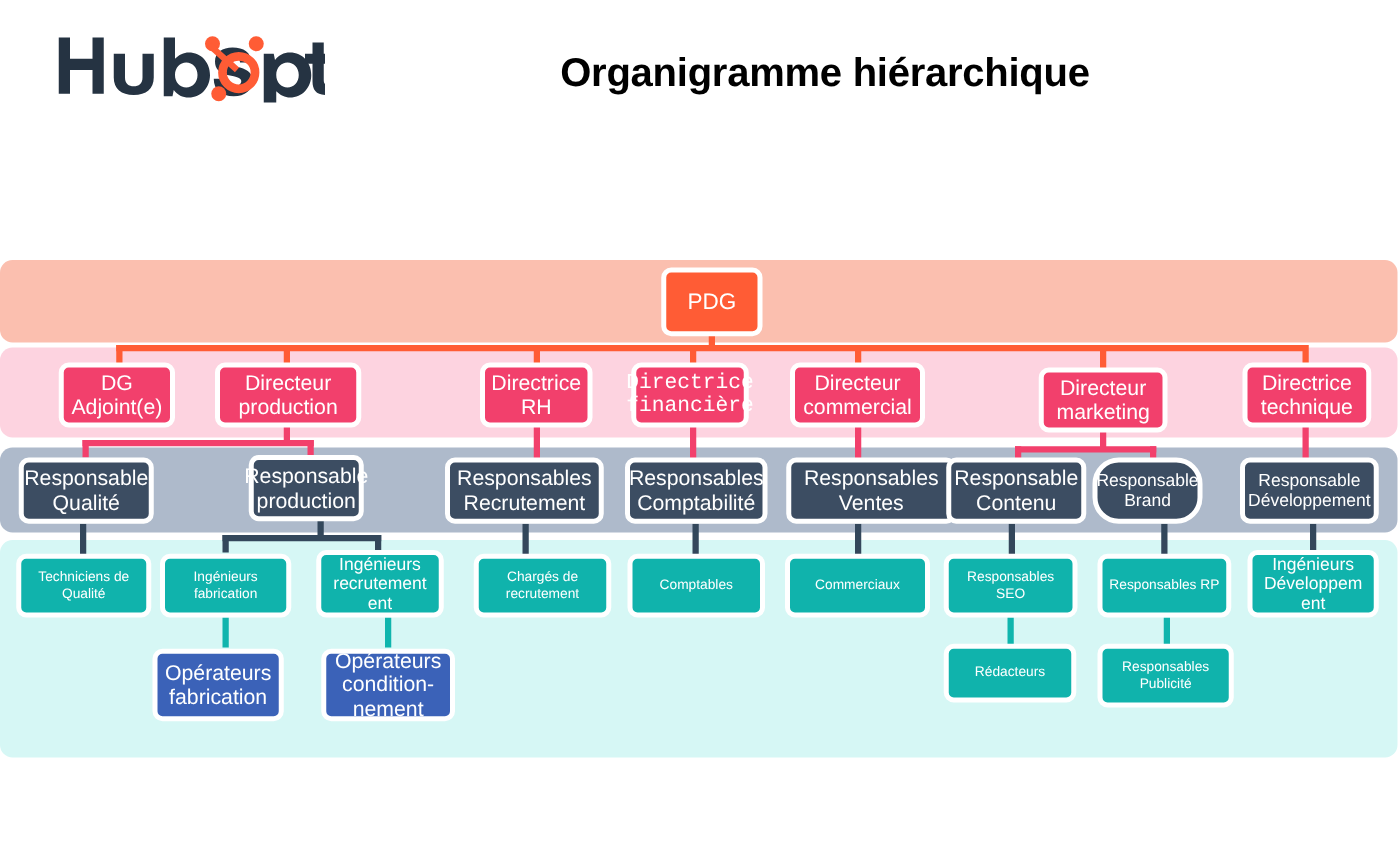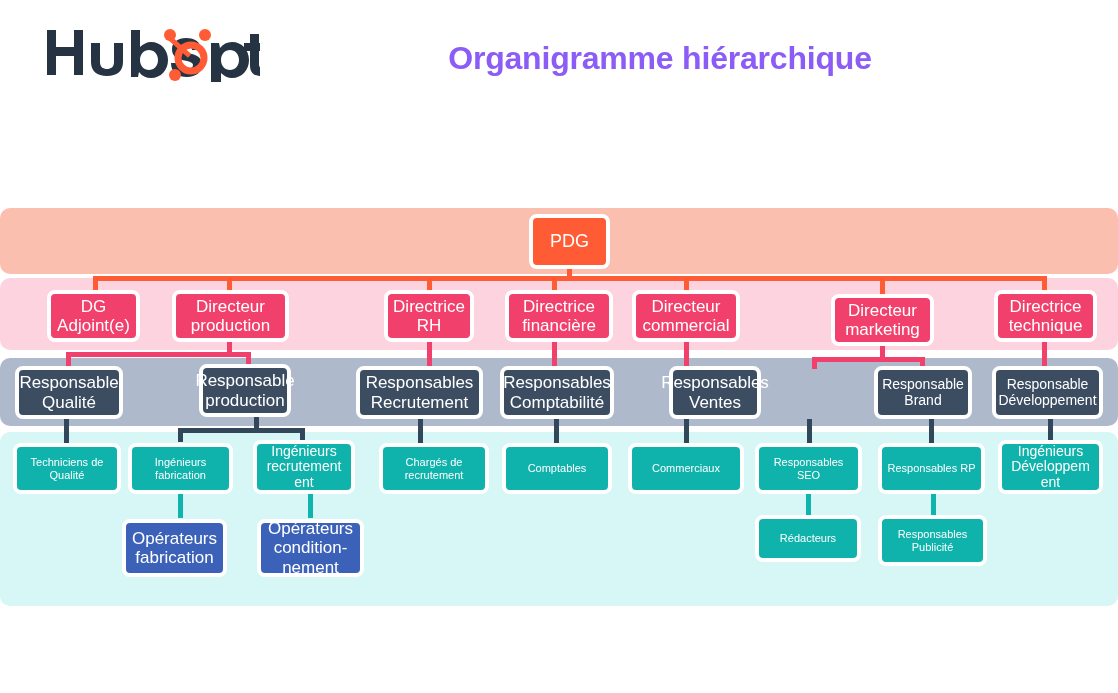--- a/index.html
+++ b/index.html
@@ -11,21 +11,21 @@
     position:relative;
   }
   #root{position:relative;width:1118px;height:693px;}
 
   
   .logo{position:absolute;left:45px;top:22px;width:215px;height:60px;}
   .logo svg{display:block;}
   .page-title{
     position:absolute;left:330px;top:40px;width:660px;
     text-align:center;
-    font-size:32px;font-weight:bold;color:#8b5cf6;
+    font-size:32px;font-weight:bold;color:#000000;
     letter-spacing:-0.2px;
   }
 
   
   .band{position:absolute;left:0;width:1118px;border-radius:10px;}
   .band-salmon{top:208px;height:66px;background:#FBBFAF;}
   .band-pink  {top:278px;height:72px;background:#FDD3E0;}
   .band-gray  {top:358px;height:68px;background:#AEBACB;}
   .band-cyan  {top:432px;height:174px;background:#D6F7F5;}
 
@@ -132,31 +132,32 @@
   <div class="ln ln-teal" style="left:178px;top:494px;width:5px;height:24px;"></div>
   <div class="ln ln-teal" style="left:308px;top:494px;width:5px;height:24px;"></div>
   <div class="ln ln-teal" style="left:806px;top:494px;width:5px;height:24px;"></div>
   <div class="ln ln-teal" style="left:931px;top:494px;width:5px;height:24px;"></div>
 
   <div class="node n-orange" style="left:529px;top:214px;width:81px;height:55px;">PDG</div>
 
   <div class="node n-pink" style="left:47px;top:290px;width:93px;height:52px;">DG Adjoint(e)</div>
   <div class="node n-pink" style="left:172px;top:290px;width:117px;height:52px;">Directeur production</div>
   <div class="node n-pink" style="left:384px;top:290px;width:90px;height:52px;">Directrice RH</div>
-  <div class="node n-pink" style="left:505px;top:290px;width:108px;height:52px;">Directrice financière</div>
+  <div class="node n-pink" style="left:505px;top:290px;width:94px;height:52px;font-family:Liberation Mono, monospace;">Directrice financière</div>
   <div class="node n-pink" style="left:632px;top:290px;width:108px;height:52px;">Directeur commercial</div>
   <div class="node n-pink" style="left:831px;top:294px;width:103px;height:52px;">Directeur marketing</div>
   <div class="node n-pink" style="left:994px;top:290px;width:103px;height:52px;">Directrice technique</div>
 
   <div class="node n-navy" style="left:15px;top:366px;width:108px;height:53px;">Responsable Qualité</div>
   <div class="node n-navy" style="left:199px;top:364px;width:92px;height:53px;">Responsable production</div>
   <div class="node n-navy" style="left:356px;top:366px;width:127px;height:53px;">Responsables Recrutement</div>
   <div class="node n-navy" style="left:500px;top:366px;width:114px;height:53px;">Responsables Comptabilité</div>
-  <div class="node n-navy" style="left:629px;top:366px;width:92px;height:53px;margin-left:40px;">Responsables Ventes</div>
-  <div class="node n-navy sm" style="left:874px;top:366px;width:98px;height:53px;">Responsable Brand</div>
+  <div class="node n-navy" style="left:629px;top:366px;width:136px;height:53px;">Responsables Ventes</div>
+  <div class="node n-navy" style="left:757px;top:366px;width:112px;height:53px;">Responsable Contenu</div>
+  <div class="node n-navy sm" style="left:874px;top:366px;width:88px;height:53px;border-radius:21px;">Responsable Brand</div>
   <div class="node n-navy sm" style="left:992px;top:366px;width:111px;height:53px;">Responsable Développement</div>
 
   <div class="node n-teal" style="left:13px;top:443px;width:108px;height:51px;">Techniciens de Qualité</div>
   <div class="node n-teal" style="left:128px;top:443px;width:105px;height:51px;">Ingénieurs fabrication</div>
   <div class="node n-teal sm" style="left:253px;top:440px;width:102px;height:54px;">Ingénieurs recrutement ent</div>
   <div class="node n-teal" style="left:379px;top:443px;width:110px;height:51px;">Chargés de recrutement</div>
   <div class="node n-teal" style="left:502px;top:443px;width:110px;height:51px;">Comptables</div>
   <div class="node n-teal" style="left:628px;top:443px;width:116px;height:51px;">Commerciaux</div>
   <div class="node n-teal" style="left:755px;top:443px;width:107px;height:51px;">Responsables SEO</div>
   <div class="node n-teal" style="left:878px;top:443px;width:107px;height:51px;">Responsables RP</div>

